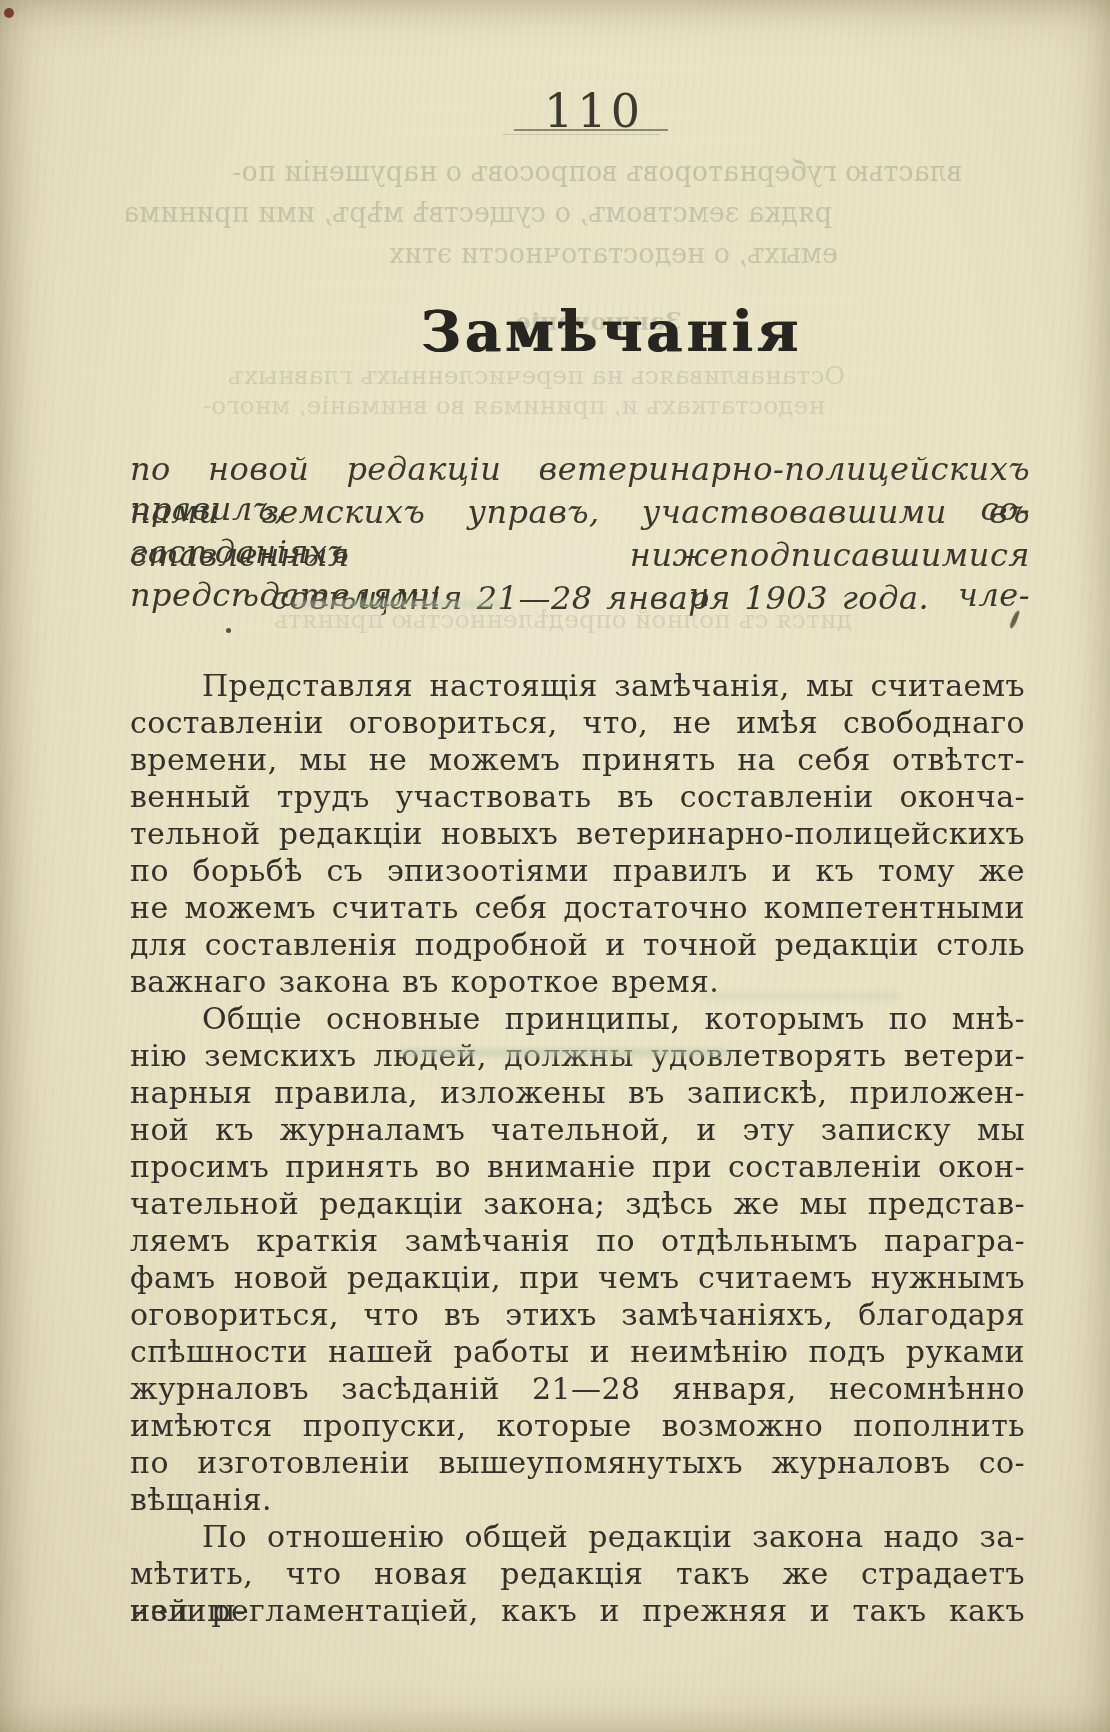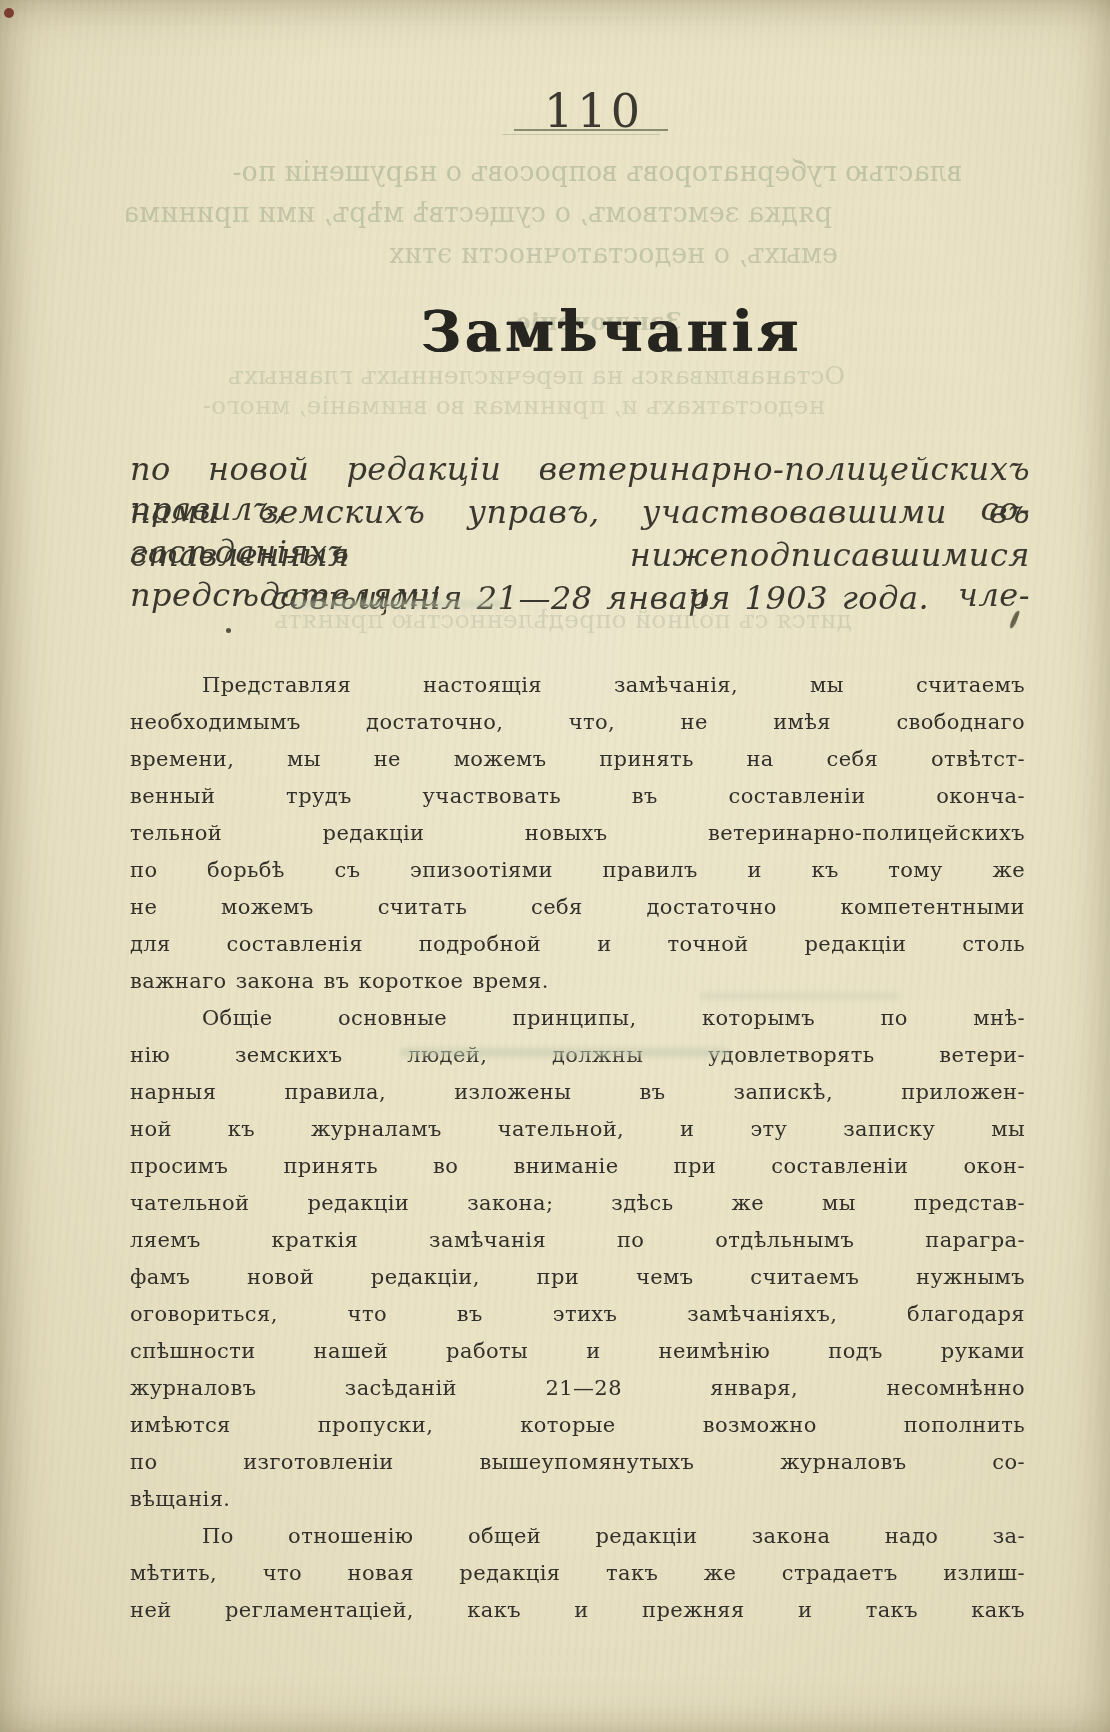--- a/index.html
+++ b/index.html
@@ -65,21 +65,21 @@
   .subtitle .tline{
     height:43px;line-height:40px;font-size:32px;font-style:italic;
     letter-spacing:.5px;word-spacing:3px;
   }
   
   .bodytext{
     position:absolute;top:667px;left:130px;width:895px;
     color:#32302a;
   }
   .bodytext .tline{
-    height:37px;line-height:37px;font-size:21px;
+    height:37px;line-height:37px;font-size:30px;
     letter-spacing:.4px;word-spacing:2px;
   }
   
   .tline{
     text-align:justify;
     text-align-last:justify;
     overflow:visible;
   }
   .tline.indent{text-indent:72px;}
   .tline.last{text-align-last:left;}
@@ -128,21 +128,21 @@
       <div class="tline">ставленныя нижеподписавшимися предсѣдателями и чле-</div>
       <div class="tline center">совѣщанія 21—28 января 1903 года.</div>
     </div>
 
   <div class="bleed b7">дится съ полной опредѣленностью принять</div>
   <div class="smudge s2"></div>
 
   <div class="bodytext">
     <div class="para">
         <div class="tline indent">Представляя настоящія замѣчанія, мы считаемъ</div>
-        <div class="tline">необходимымъ достаточно, что, не имѣя свободнаго</div>
+        <div class="tline">составленіи оговориться, что, не имѣя свободнаго</div>
         <div class="tline">времени, мы не можемъ принять на себя отвѣтст-</div>
         <div class="tline">венный трудъ участвовать въ составленіи оконча-</div>
         <div class="tline">тельной редакціи новыхъ ветеринарно-полицейскихъ</div>
         <div class="tline">по борьбѣ съ эпизоотіями правилъ и къ тому же</div>
         <div class="tline">не можемъ считать себя достаточно компетентными</div>
         <div class="tline">для составленія подробной и точной редакціи столь</div>
         <div class="tline last">важнаго закона въ короткое время.</div>
       </div>
     <div class="para">
         <div class="tline indent">Общіе основные принципы, которымъ по мнѣ-</div>

